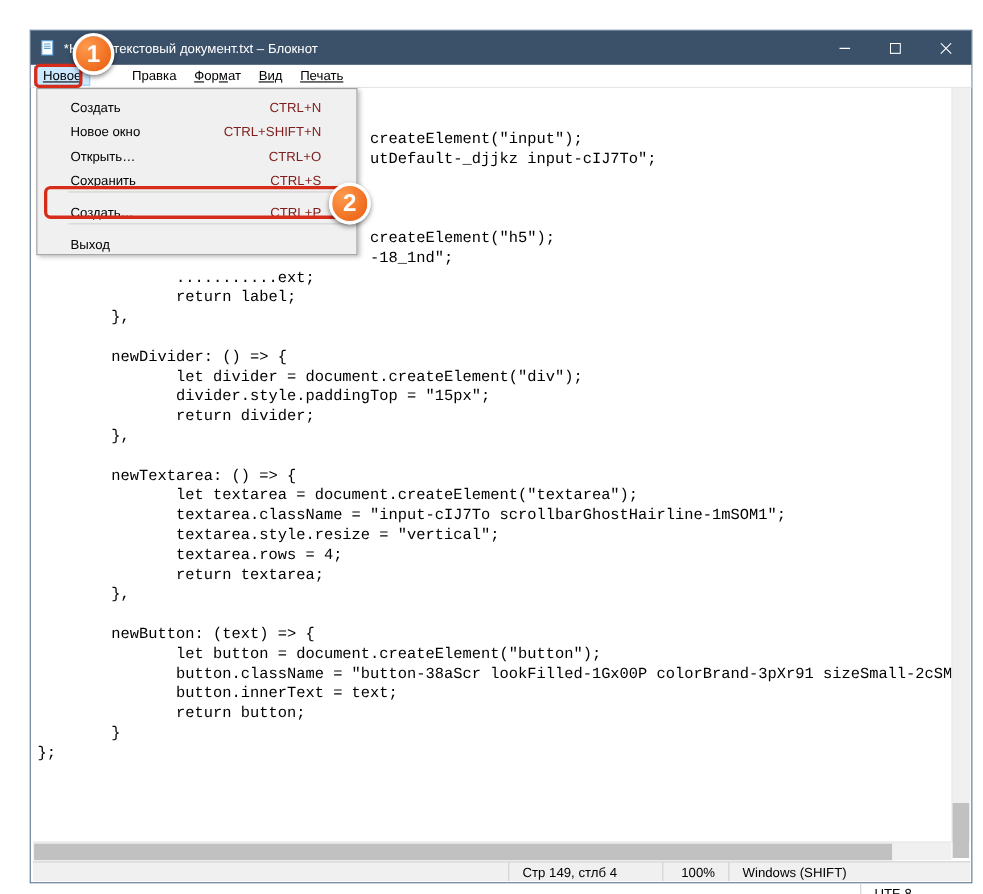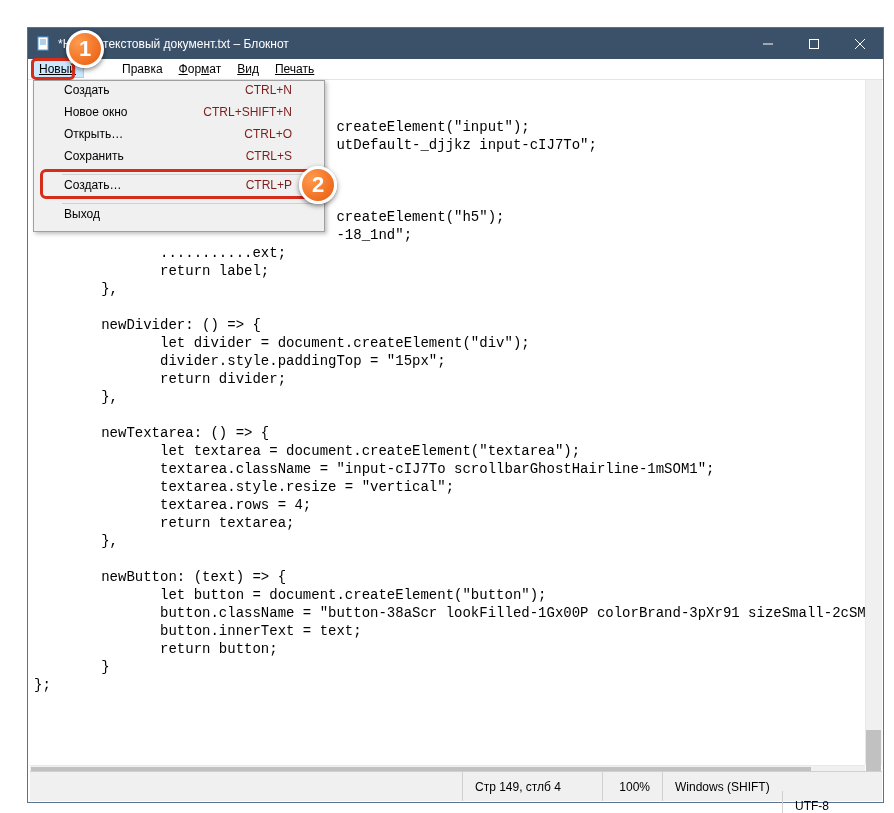--- a/index.html
+++ b/index.html
@@ -14,42 +14,42 @@
   .win-btn svg { width: 10px; height: 10px; }
 
   
   .menubar { height: 21px; background: #fff; border-bottom: 1px solid #e5e5e5; display: flex; align-items: center; padding-left: 3px; font-size: 12px; }
   .menu-item { padding: 2px 8px; cursor: default; }
   .menu-item.active { background: #cce8ff; border: 1px solid #99d1ff; padding: 1px 7px; }
   .menu-item .ul { text-decoration: underline; }
 
   
   .dropdown { position: absolute; left: 34px; top: 52px; width: 292px; background: #f0f0f0; border: 1px solid #a0a0a0; box-shadow: 2px 2px 4px rgba(0,0,0,0.25); z-index: 10; padding: 2px; }
-  .dd-item { height: 22px; display: flex; align-items: flex-start; justify-content: space-between; padding: 0 30px 0 28px; font-size: 12px; gap: 46px; }
+  .dd-item { height: 22px; display: flex; align-items: flex-end; justify-content: space-between; padding: 0 30px 0 28px; font-size: 12px; gap: 46px; }
   .dd-sep { height: 1px; background: #d0d0d0; margin: 3px 2px 3px 26px; }
   .dd-shortcut { color: #7f1d1d; }
 
   
   .hl-saveas { position: absolute; left: 40px; top: 169px; width: 276px; height: 30px; border: 3px solid #d62c1a; border-radius: 6px; z-index: 11; pointer-events: none; }
   .hl-file { position: absolute; left: 31px; top: 54px; width: 44px; height: 22px; border: 3px solid #d62c1a; border-radius: 5px; z-index: 11; pointer-events: none; }
 
   
   .badge { position: absolute; width: 38px; height: 38px; border-radius: 50%; background: radial-gradient(circle at 30% 30%, #ff9a4d, #e85a0c); border: 3px solid #fff; box-shadow: 0 2px 5px rgba(0,0,0,0.5); color: #fff; font-weight: bold; font-size: 22px; display: flex; align-items: center; justify-content: center; z-index: 20; }
   .badge-1 { left: 66px; top: 30px; }
   .badge-2 { left: 299px; top: 166px; }
 
   
   .editor { position: absolute; left: 30px; right: 12px; top: 52px; bottom: 48px; background: #fff; font-family: Consolas, "Courier New", monospace; font-size: 14px; line-height: 18px; white-space: pre; overflow: hidden; color: #000; padding: 2px 4px; }
   .editor-vscroll { position: absolute; right: 12px; top: 52px; bottom: 48px; width: 17px; background: #f0f0f0; border-left: 1px solid #e8e8e8; }
   .editor-vscroll .thumb { position: absolute; right: 1px; width: 15px; top: 650px; height: 50px; background: #c1c1c1; }
   .editor-hscroll { position: absolute; left: 30px; right: 29px; bottom: 31px; height: 17px; background: #f0f0f0; border-top: 1px solid #e8e8e8; }
   .editor-hscroll .thumb { position: absolute; top: 1px; height: 15px; left: 1px; width: 780px; background: #c1c1c1; }
 
   
-  .statusbar { position: absolute; left: 30px; right: 12px; bottom: 12px; height: 30px; background: #f0f0f0; border-top: 1px solid #d0d0d0; display: flex; font-size: 12px; align-items: center; }
+  .statusbar { position: absolute; left: 30px; right: 12px; bottom: 12px; height: 18px; background: #f0f0f0; border-top: 1px solid #d0d0d0; display: flex; font-size: 12px; align-items: center; }
   .status-spacer { flex: 1; }
   .status-cell { border-left: 1px solid #d0d0d0; padding: 0 12px; height: 100%; display: flex; align-items: center; }
   .status-cell.pos { width: 140px; }
   .status-cell.zoom { width: 60px; justify-content: flex-end; }
   .status-cell.eol { width: 120px; }
   .status-cell.enc { width: 100px; margin-top: 38px; }
 
   
   .frame { position: absolute; left: 27px; top: 27px; right: 10px; bottom: 10px; border: 1px solid #5a7390; pointer-events: none; }
 </style>
@@ -82,21 +82,21 @@
     <div class="win-btn">
         <svg viewBox="0 0 10 10">
           <line x1="0" y1="0" x2="10" y2="10" stroke="#fff" stroke-width="1"></line>
           <line x1="10" y1="0" x2="0" y2="10" stroke="#fff" stroke-width="1"></line>
         </svg>
       </div>
   </div>
 </div>
 
 <div class="menubar" style="position:absolute; left:28px; top:59px; right:11px;">
-  <span class="menu-item active"><span class="ul">Новый</span></span>
+  <span class="menu-item active"><span class="ul">Новое</span></span>
   <span class="menu-item" style="margin-left:30px;"><span>Правка</span></span>
   <span class="menu-item"><span class="ul">Ф</span>ор<span class="ul">м</span>ат</span>
   <span class="menu-item"><span class="ul">Вид</span></span>
   <span class="menu-item"><span class="ul">Печать</span></span>
 </div>
 
 <div class="editor" style="top:80px;">
 
                                     createElement("input");
                                     utDefault-_djjkz input-cIJ7To";

